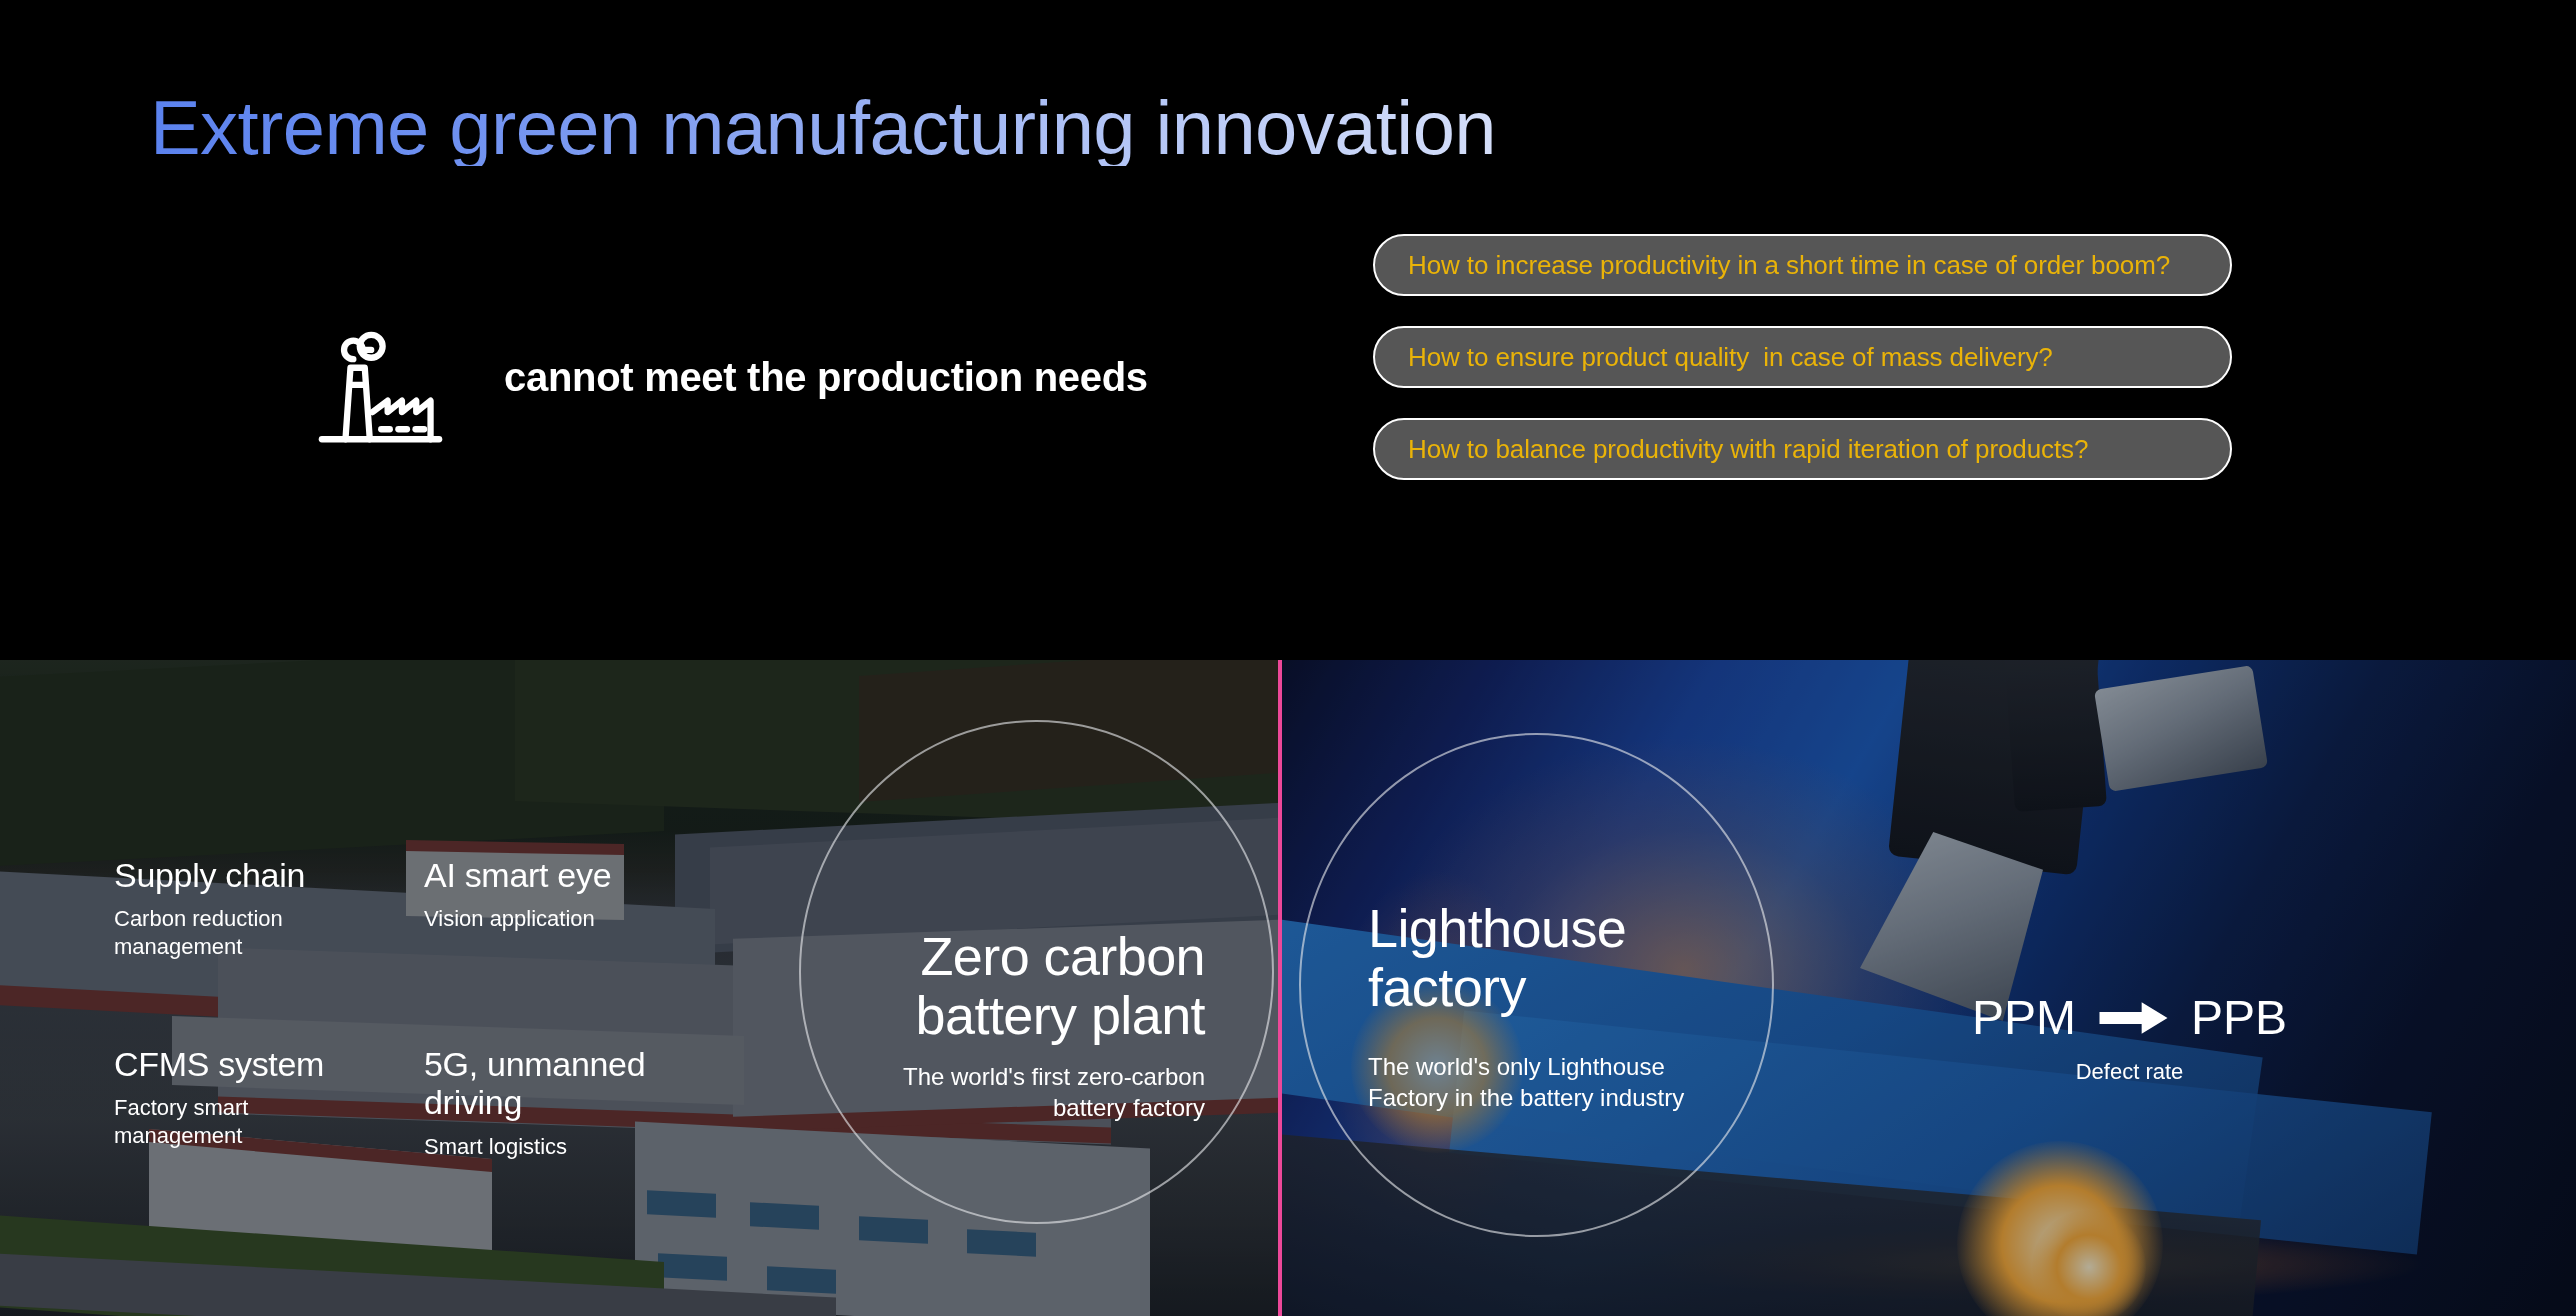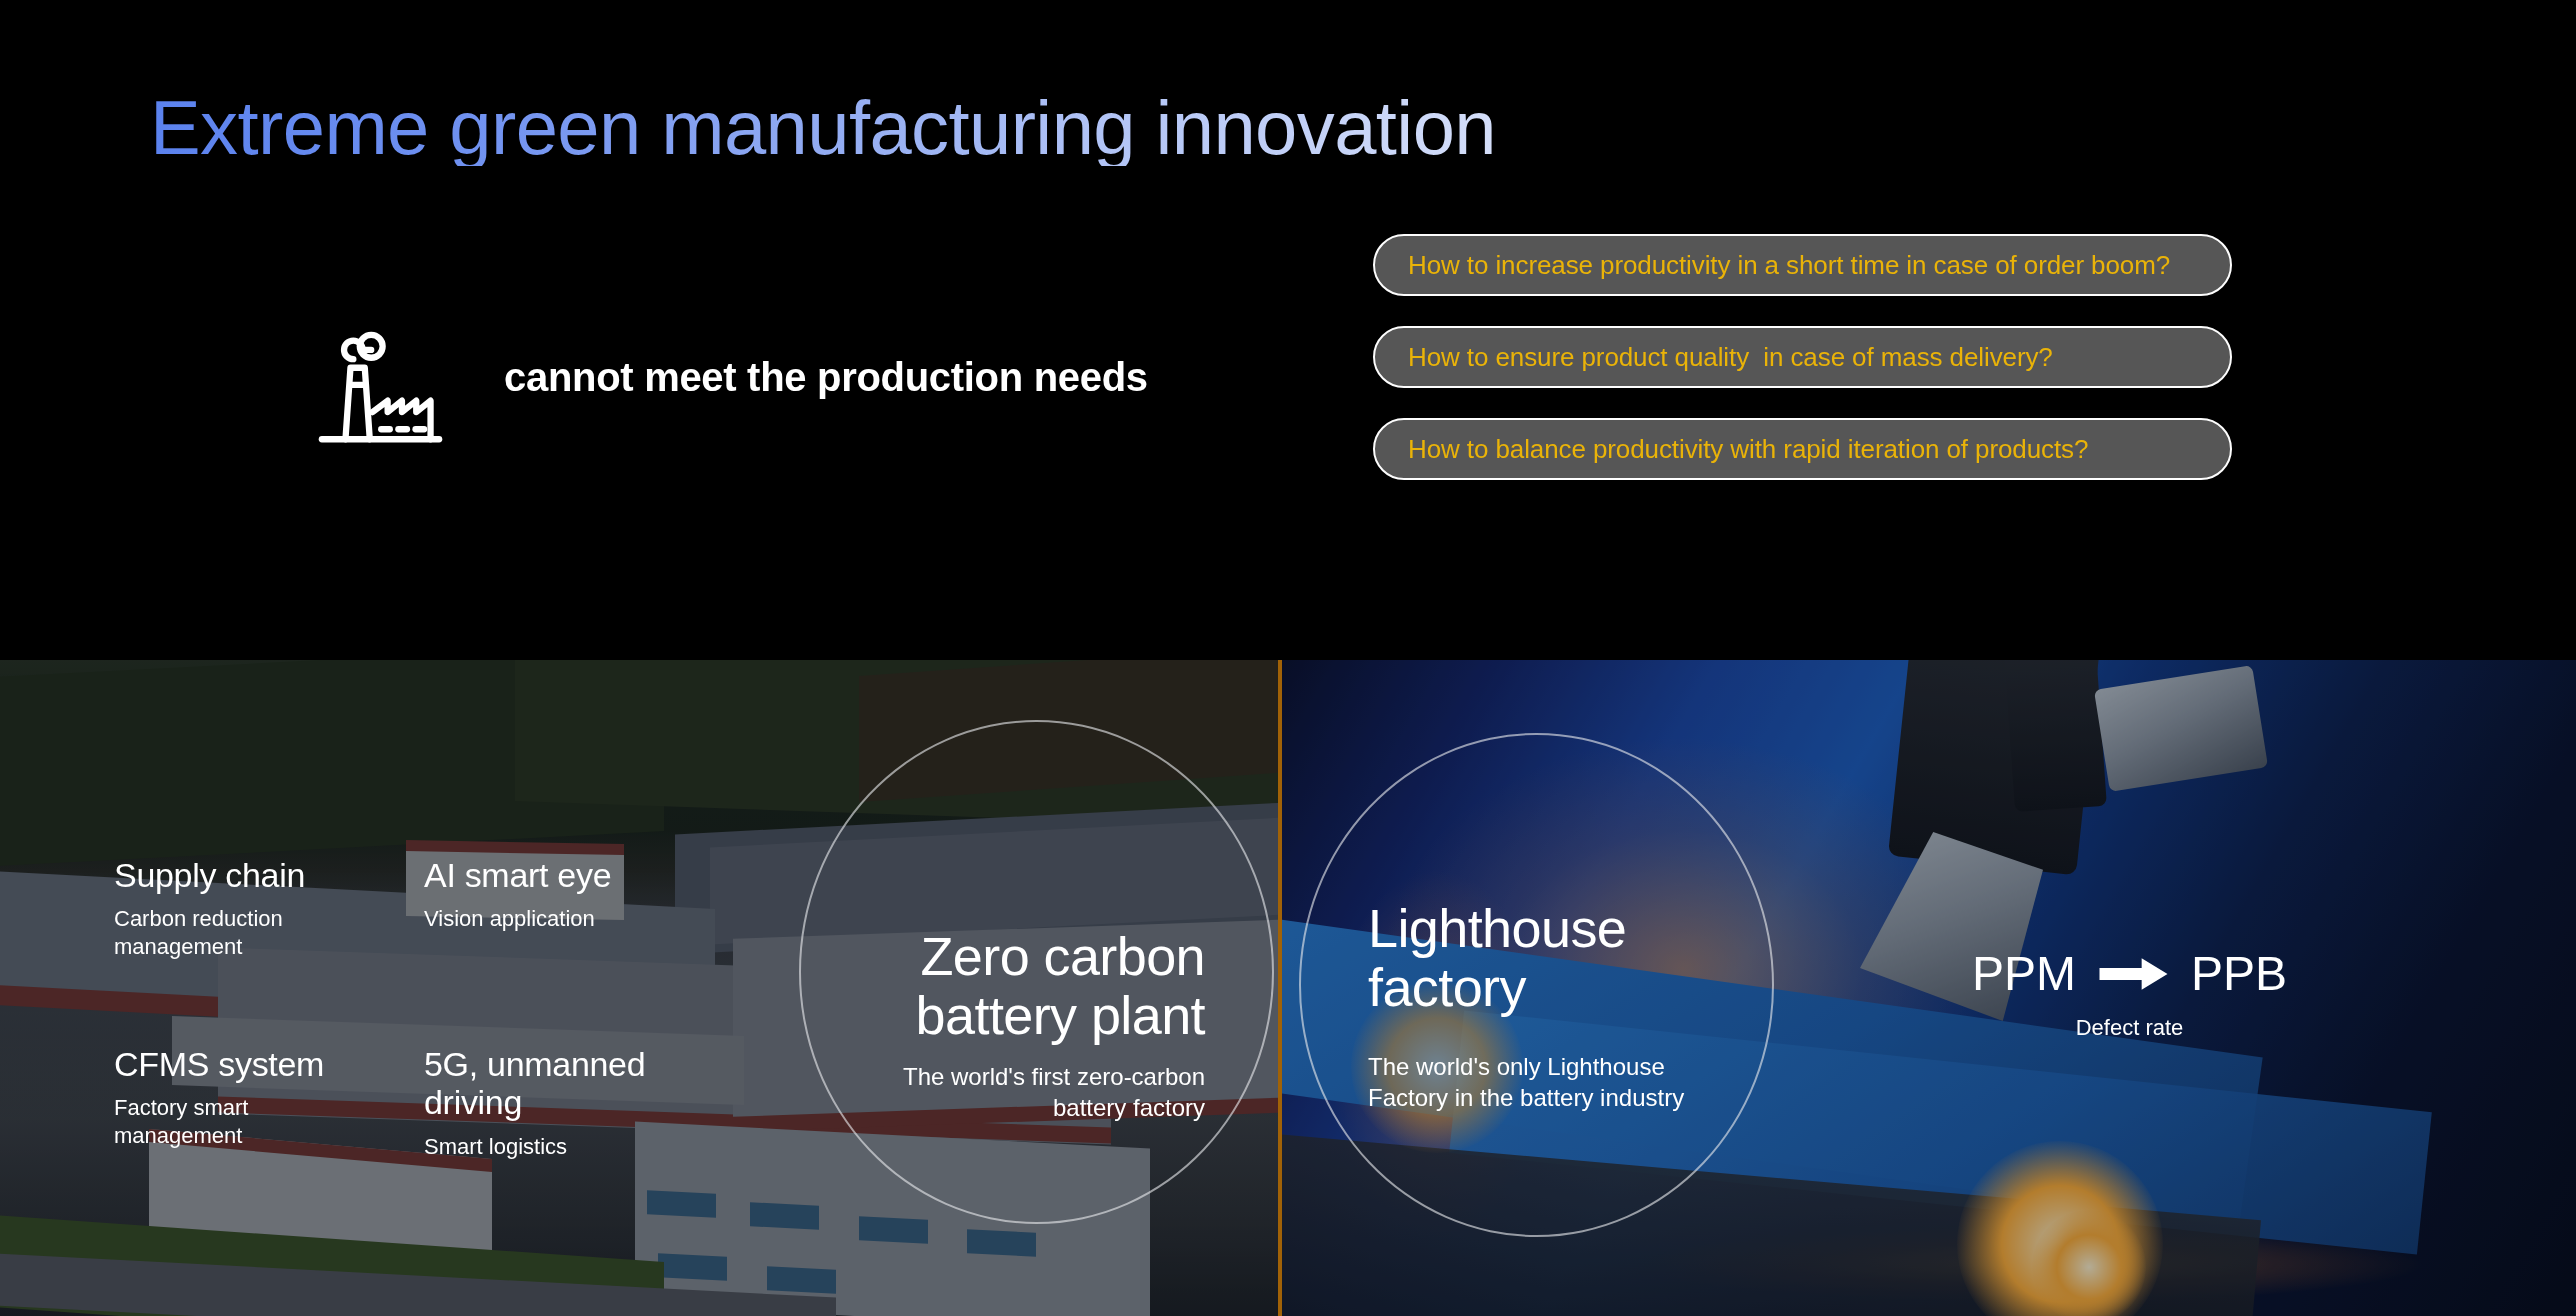--- a/index.html
+++ b/index.html
@@ -51,21 +51,21 @@
     border-radius:34px;
     display:flex; align-items:center;
     padding-left:33px;
     color:#eab308; font-size:26px; font-weight:400;
     letter-spacing:-0.1px; white-space:pre;
   }
 
   
   #photo-section {
     position:absolute; left:0; top:660px; width:2576px; height:657px;
-    background:#a16207;
+    background:#ec4899;
   }
 
   .photo-panel { position:absolute; top:0; height:657px; overflow:hidden; }
   #panel-left  { left:0;      width:1278px; }
   #panel-right { left:1282px; width:1294px; }
   #bg-left {
     position:absolute; inset:0;
     background:
       linear-gradient(180deg, rgba(12,20,14,0.0) 0%, rgba(8,14,12,0.35) 60%, rgba(5,9,10,0.55) 100%),
       linear-gradient(180deg,#2d3a28 0%,#1e2c1d 14%,#202c20 26%,#33372f 32%,#4d5259 40%,#5e6570 52%,#6c727c 70%,#5a6069 86%,#3f4750 100%);
@@ -120,21 +120,21 @@
   #highlight-zero .h-sub   { font-size:24px; line-height:1.28; margin-top:16px; white-space:pre-line; }
 
   #highlight-light {
     position:absolute; left:1368px; top:899px; width:515px;
     text-align:left; color:#fff;
   }
   #highlight-light .h-title { font-size:54px; font-weight:400; line-height:1.1; letter-spacing:-0.6px; white-space:pre-line; }
   #highlight-light .h-sub   { font-size:24px; line-height:1.32; margin-top:33px; white-space:pre-line; }
 
   #defect-stat { position:absolute; left:1935px; top:950px; width:435px; color:#fff; text-align:center; }
-  #defect-stat .stat-row { display:flex; align-items:center; justify-content:center; gap:23px; }
+  #defect-stat .stat-row { display:flex; align-items:center; justify-content:center; gap:23px;margin-top:44px; }
   #defect-stat .stat-val { font-size:48px; font-weight:400; letter-spacing:0px; line-height:1; }
   #defect-stat .arrow-icon { width:69px; height:34px; flex:0 0 auto; }
   #defect-stat .arrow-icon svg { width:100%; height:100%; display:block; }
   #defect-stat .stat-label { font-size:22px; margin-top:17px; }
 </style>
 </head>
 <body>
 
 <div id="top-section">
 

